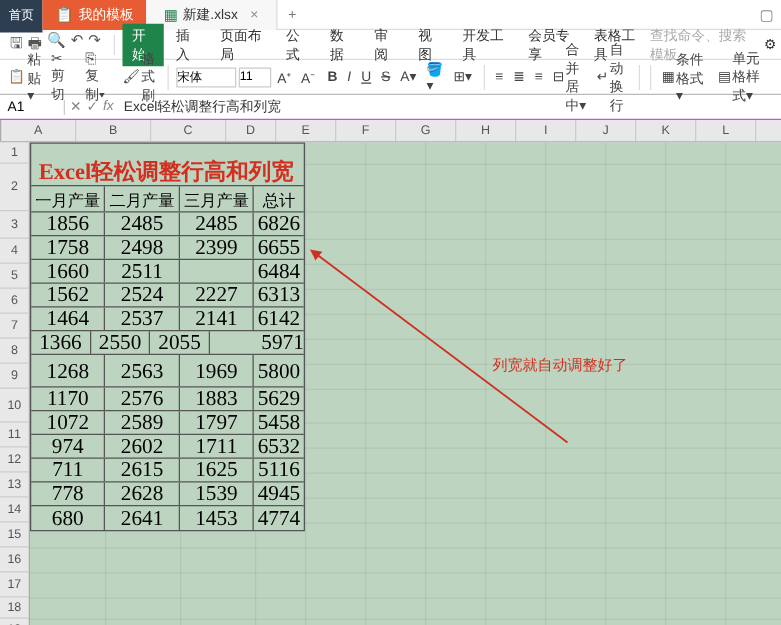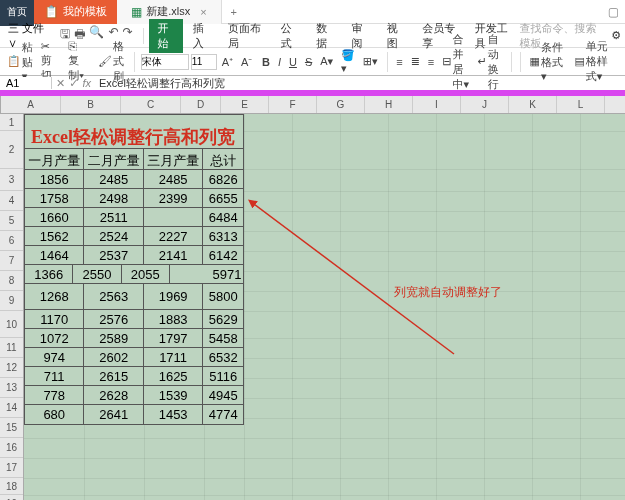--- a/index.html
+++ b/index.html
@@ -29,21 +29,21 @@
   
   .ribbon { display: flex; align-items: center; height: 28px; background: #fff; border-bottom: 1px solid #bbb; padding: 0 4px; gap: 4px; font-size: 11px; color: #444; }
   .ribbon-group { display: flex; align-items: center; gap: 2px; }
   .ribbon .ritem { padding: 1px 3px; display: flex; align-items: center; gap: 1px; }
   .ribbon .sep { width: 1px; height: 20px; background: #ddd; margin: 0 2px; }
   .ribbon select, .ribbon input { font-size: 10px; height: 16px; border: 1px solid #ccc; }
   .font-name { width: 48px; }
   .font-size { width: 26px; }
   
   
-  .formulabar { display: flex; align-items: center; height: 20px; border-bottom: 6px solid #d946ef; font-size: 11px; }
+  .formulabar { display: flex; align-items: center; height: 20px; border-bottom: 1px solid #d946ef; font-size: 11px; }
   .namebox { width: 52px; padding: 0 6px; border-right: 1px solid #ccc; background: #fff; }
   .fx-btns { display: flex; gap: 4px; padding: 0 4px; color: #888; }
   .formula-input { flex: 1; padding: 0 4px; color: #333; }
   
   
   .grid-wrap { position: relative; height: 404px; overflow: hidden; }
   .col-headers { display: flex; height: 18px; background: #e8e8e8; border-bottom: 1px solid #aaa; }
   .corner { width: 24px; background: #e8e8e8; border-right: 1px solid #aaa; }
   .col-h { border-right: 1px solid #ccc; text-align: center; font-size: 10px; color: #555; line-height: 18px; }
   .grid-body { display: flex; height: 386px; }
@@ -55,21 +55,21 @@
   .gridlines .h { position: absolute; left: 0; right: 0; height: 1px; background: rgba(0,0,0,0.06); }
   
   
   .data-table { position: absolute; left: 0; top: 0; border: 1px solid #555; background: #bdd4c0; }
   .data-title { border-bottom: 1px solid #555; padding: 10px 6px; font-size: 18px; font-weight: bold; color: #d13020; font-family: "SimSun", serif; }
   .data-head { display: flex; border-bottom: 1px solid #555; }
   .data-head > div { border-right: 1px solid #555; text-align: center; padding: 3px 0; font-size: 13px; font-family: "SimSun", serif; }
   .data-head > div:last-child { border-right: none; }
   .data-row { display: flex; border-bottom: 1px solid #555; }
   .data-row:last-child { border-bottom: none; }
-  .data-row > div { border-right: 1px solid #555; text-align: center; font-size: 13px; font-family: Liberation Sans, sans-serif; display: flex; align-items: center; justify-content: center; }
+  .data-row > div { border-right: 1px solid #555; text-align: center; font-size: 17px; font-family: Liberation Serif, serif; display: flex; align-items: center; justify-content: center; }
   .data-row > div:last-child { border-right: none; }
   
   
   .arrow-svg { position: absolute; pointer-events: none; }
   .annotation { position: absolute; color: #d13020; font-size: 12px; font-family: "SimSun", serif; }
 </style>
 </head>
 <body>
 
 <div class="titlebar">
@@ -82,39 +82,39 @@
     <span class="ico" style="color:#1e8449">▦</span>
     <span>新建.xlsx</span>
     <span style="color:#888;margin-left:6px">×</span>
   </div>
   <div class="tab-plus">+</div>
   <div class="titlebar-spacer"></div>
   <span class="ico" style="padding:0 6px;color:#888">▢</span>
 </div>
 
 <div class="menubar">
-  <span class="menu-file">三 文件 ∨</span>
   <div class="menu-qat">
     <span>🖫</span>
     <span>🖶</span>
     <span>🔍</span>
     <span>↶</span>
     <span>↷</span>
   </div>
   <div class="menu-sep"></div>
   <div class="menu-tabs" id="menu-tabs">
       <span class="menu-tab active">开始</span>
       <span class="menu-tab">插入</span>
       <span class="menu-tab">页面布局</span>
       <span class="menu-tab">公式</span>
       <span class="menu-tab">数据</span>
       <span class="menu-tab">审阅</span>
       <span class="menu-tab">视图</span>
+      <span class="menu-tab">开发工具</span>
       <span class="menu-tab">会员专享</span>
-      <span class="menu-tab">开发工具</span>
+      <span class="menu-tab">表格工具</span>
     </div>
   <div class="menubar-right">
     <span style="color:#aaa">查找命令、搜索模板</span>
     <span>⚙</span>
   </div>
 </div>
 
 <div class="ribbon">
   <div class="ribbon-group">
     <span class="ritem">📋<span>粘贴▾</span></span>

